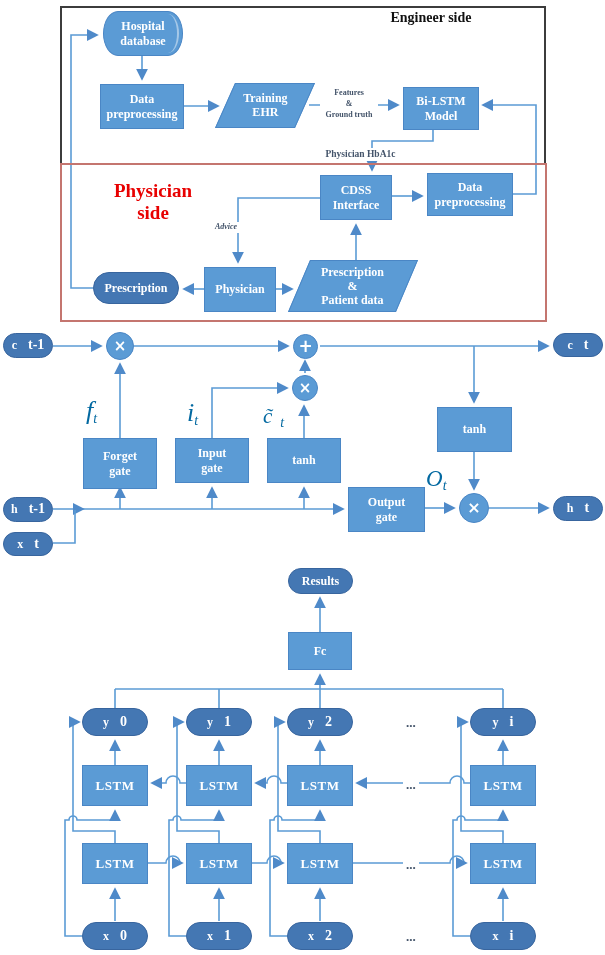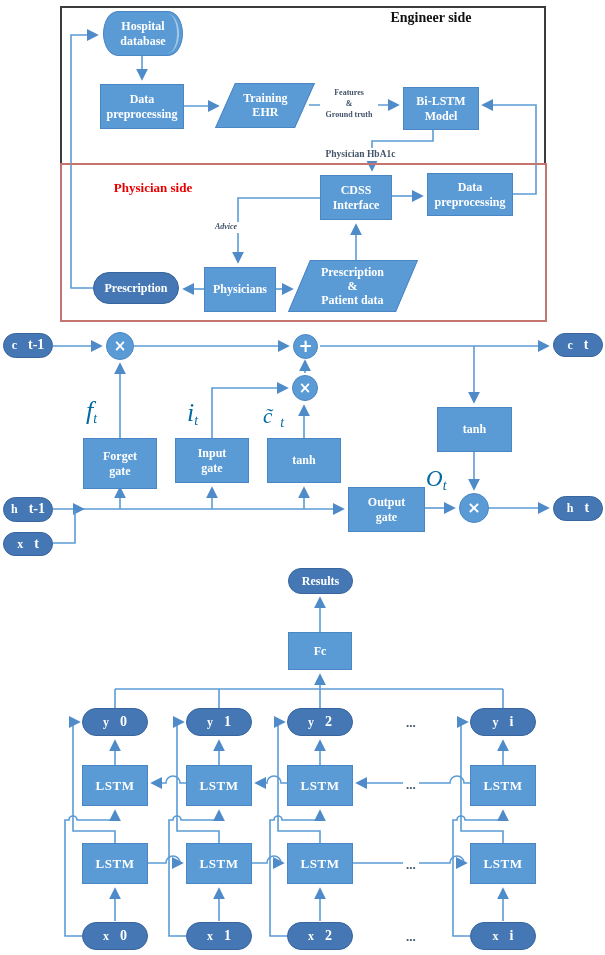--- a/index.html
+++ b/index.html
@@ -122,38 +122,38 @@
 
       <path d="M 148 863 H 166 A 7 7 0 0 1 180 863 H 182" marker-end="url(#ah)"></path>
       <path d="M 252 863 H 267 A 7 7 0 0 1 281 863 H 283" marker-end="url(#ah)"></path>
       <path d="M 353 863 H 450 A 7 7 0 0 1 464 863 H 466" marker-end="url(#ah)"></path>
     </g>
   </svg>
 
   <div class="frame eng"></div>
   <div class="frame phy"></div>
   <div class="title" style="left:378px;top:10px;width:106px;">Engineer side</div>
-  <div class="title red" style="left:105px;top:180px;width:96px;font-size:13px;">Physician side</div>
+  <div class="title red" style="left:105px;top:180px;width:96px;font-size:19px;">Physician side</div>
 
   <div class="node cyl" style="left:103px;top:11px;width:80px;height:45px;">Hospital
 database</div>
   <div class="node" style="left:100px;top:84px;width:84px;height:45px;">Data
 preprocessing</div>
   <div class="node para24" style="left:225px;top:83px;width:80px;height:45px;">
     <span class="inner">Training
 EHR</span>
   </div>
   <div class="node" style="left:403px;top:87px;width:76px;height:43px;">Bi-LSTM
 Model</div>
   <div class="node" style="left:320px;top:175px;width:72px;height:45px;">CDSS
 Interface</div>
   <div class="node" style="left:427px;top:173px;width:86px;height:43px;">Data
 preprocessing</div>
   <div class="node stadium" style="left:93px;top:272px;width:86px;height:32px;">Prescription</div>
-  <div class="node" style="left:204px;top:267px;width:72px;height:45px;">Physicians</div>
+  <div class="node" style="left:204px;top:267px;width:72px;height:45px;">Physician</div>
   <div class="node para23" style="left:299px;top:260px;width:108px;height:52px;">
     <span class="inner">Prescription
 &amp;
 Patient data</span>
   </div>
 
   <div class="lbl small" style="left:320px;top:88px;width:58px;">Features
 &amp;
 Ground truth</div>
   <div class="lbl" style="left:312px;top:148px;width:97px;font-size:9.5px;">Physician HbA1c</div>

